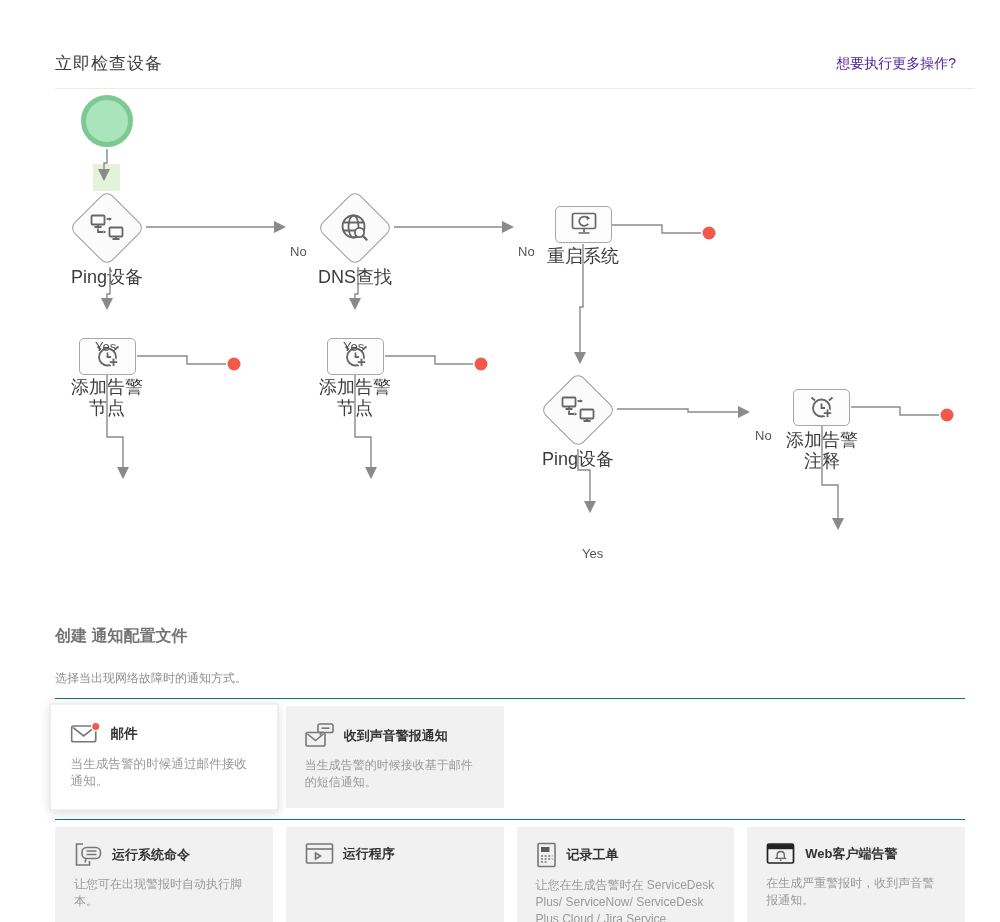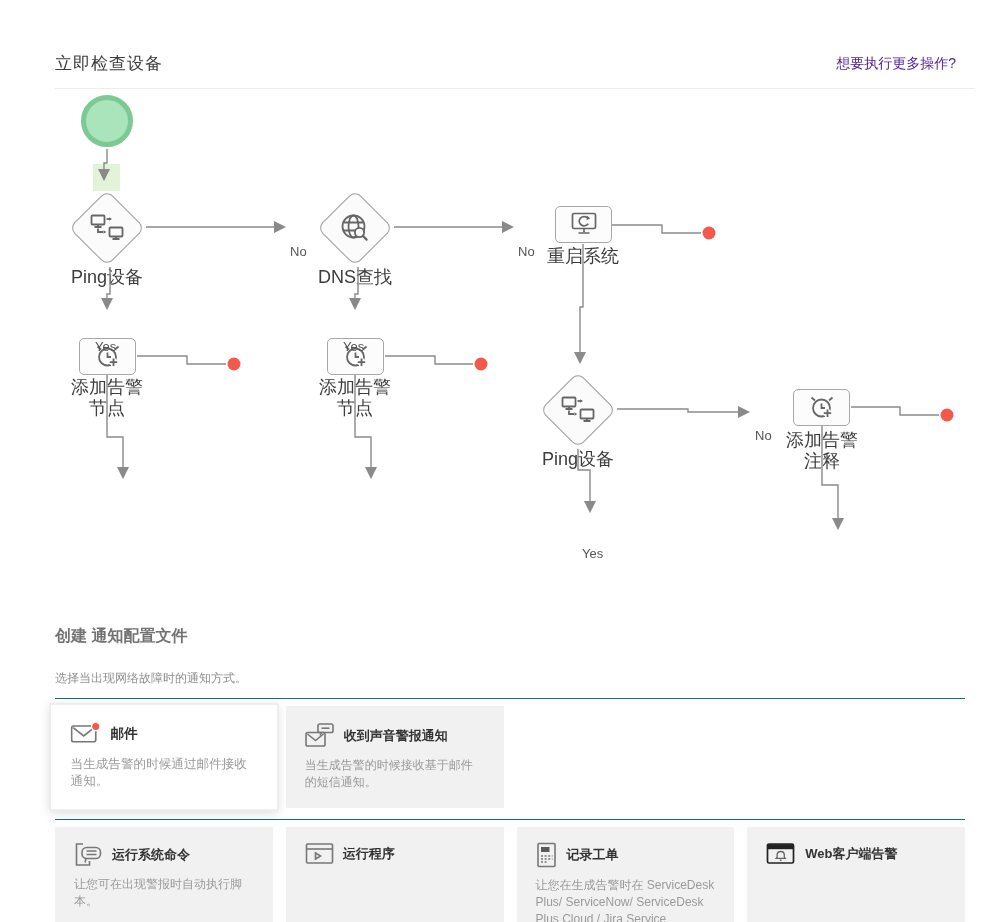--- a/index.html
+++ b/index.html
@@ -299,17 +299,18 @@
       <div class="card">
         <div class="card-head">
           <svg class="cicon" width="30" height="24" viewBox="0 0 30 24">
             <rect x="1.5" y="2" width="26" height="19" rx="1.5" fill="none" stroke="#222" stroke-width="1.7"></rect>
             <rect x="1.7" y="2.2" width="25.6" height="5" fill="#222"></rect>
             <path d="M14.7,9.5 c2.1,0 3.6,1.5 3.6,3.6 v2 l1,1.3 H10.1 l1,-1.3 v-2 c0,-2.1 1.5,-3.6 3.6,-3.6 z" fill="none" stroke="#666" stroke-width="1.3"></path>
             <circle cx="14.7" cy="18.2" r="0.9" fill="#666"></circle>
           </svg>
           <span class="card-title">Web客户端告警</span>
         </div>
+        <div class="card-desc">在生成严重警报时，收到声音警报通知。</div>
       </div>
     </div>
   </div>
 
 </div>
 
 </body></html>

